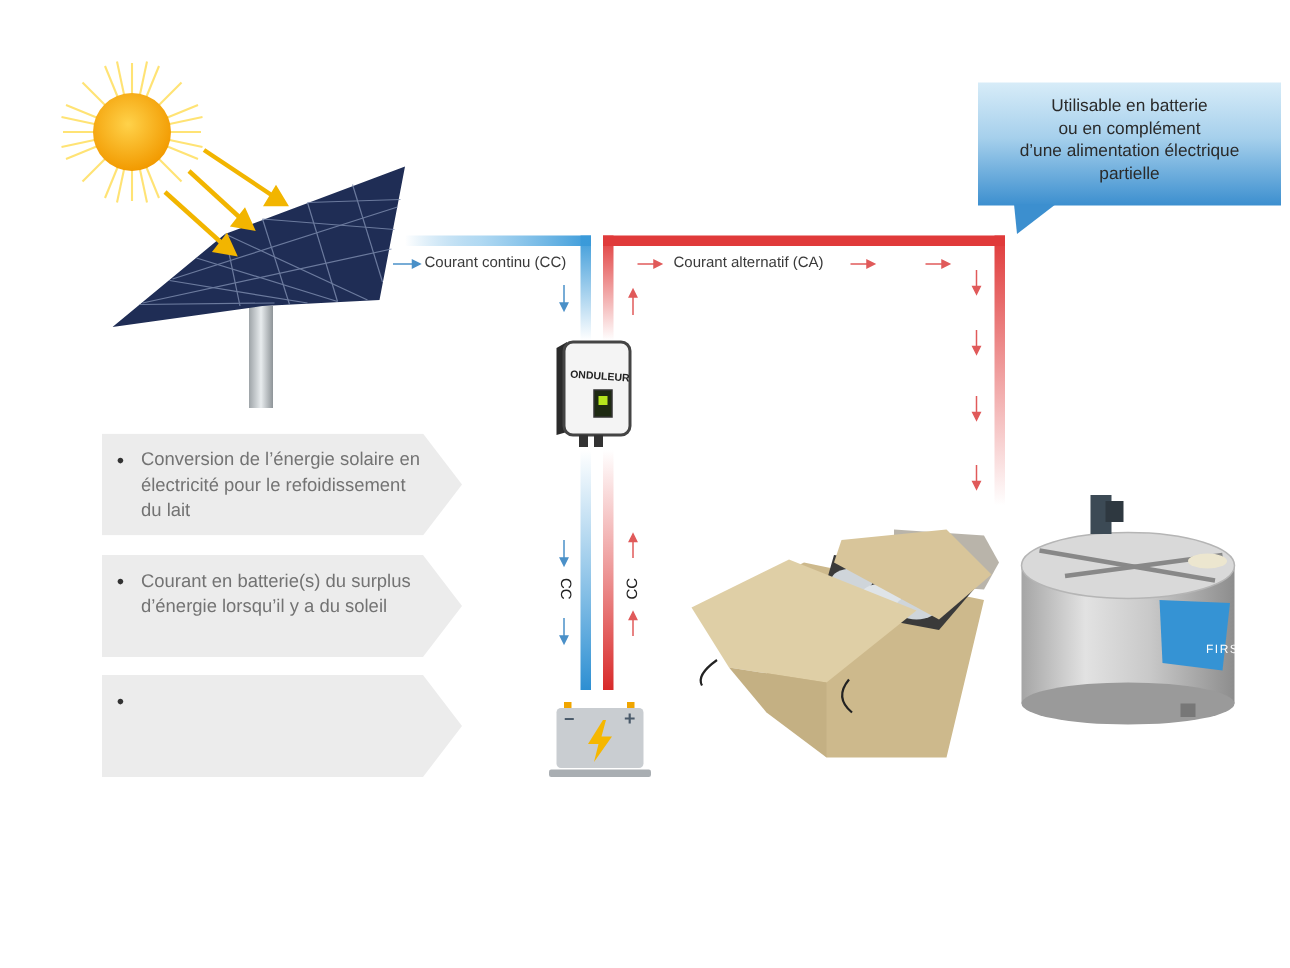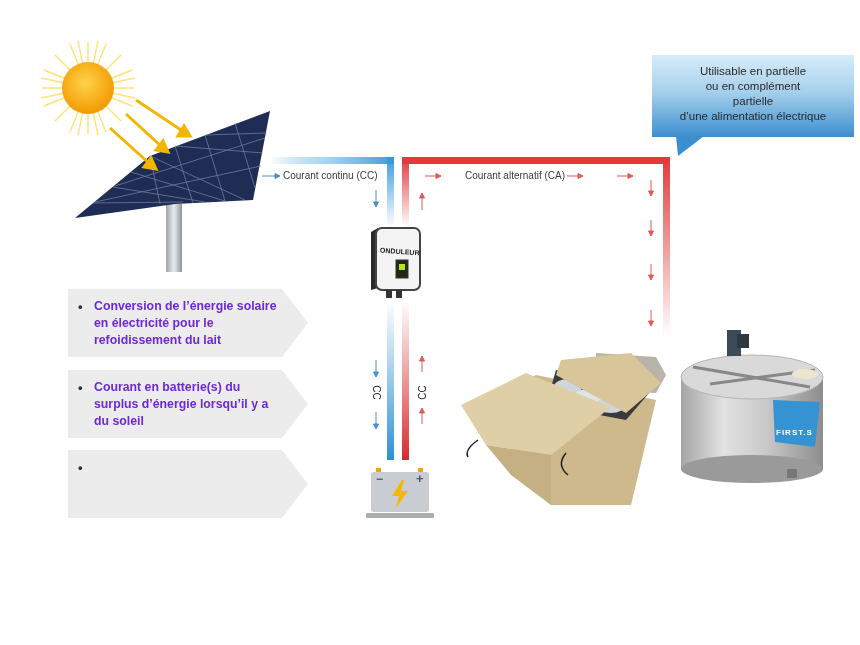--- a/index.html
+++ b/index.html
@@ -13,21 +13,21 @@
   .callout-text { position:absolute; left:0; right:0; top:9px; text-align:center; color:#2a2a2a; font-size:11.5px; line-height:15px; }
   .callout-tail { position:absolute; left:676px; top:136px; }
 
   
   .flow-label { position:absolute; font-size:10px; color:#3a3a3a; white-space:nowrap; }
 
   
   .info { position:absolute; left:68px; width:240px; height:68px; background:#ececec;
     clip-path:polygon(0 0, 214px 0, 100% 50%, 214px 100%, 0 100%); }
   .info-bullet { position:absolute; left:10px; top:10px; font-size:13px; font-weight:bold; color:#333; }
-  .info-text { position:absolute; left:26px; top:9px; width:188px; font-size:12.3px; font-weight:bold; color:#6d28d9; line-height:17px; }
+  .info-text { position:absolute; left:26px; top:9px; width:188px; font-size:12.3px; font-weight:normal; color:#737373; line-height:17px; }
 
   .cc-vert { position:absolute; font-size:10px; color:#222; transform:rotate(90deg); transform-origin:center; }
 </style>
 </head>
 <body>
 
 <div class="abs" style="left:38px;top:38px;">
   <svg width="100" height="100" viewBox="0 0 100 100">
     <defs>
       <radialGradient id="sunG" cx="45%" cy="40%" r="60%">
@@ -165,30 +165,30 @@
         <polygon points="651,326 648.5,321 653.5,321"></polygon>
       <line x1="422" y1="372" x2="422" y2="360"></line>
         <polygon points="422,356 419.5,361 424.5,361"></polygon>
       <line x1="422" y1="424" x2="422" y2="412"></line>
         <polygon points="422,408 419.5,413 424.5,413"></polygon>
     </g>
   </svg>
 </div>
 
 <div class="flow-label" style="left:283px;top:170px;">Courant continu (CC)</div>
-<div class="flow-label" style="left:449px;top:170px;margin-left:16px;">Courant alternatif (CA)</div>
+<div class="flow-label" style="left:449px;top:170px;">Courant alternatif (CA)</div>
 <div class="cc-vert" style="left:369px;top:387px;">CC</div>
 <div class="cc-vert" style="left:415px;top:387px;transform:rotate(-90deg);">CC</div>
 
 <div class="callout">
   <div class="callout-text">
-    <div>Utilisable en partielle</div>
+    <div>Utilisable en batterie</div>
     <div>ou en complément</div>
+    <div>d’une alimentation électrique</div>
     <div>partielle</div>
-    <div>d’une alimentation électrique</div>
   </div>
 </div>
 <div class="callout-tail">
   <svg width="30" height="22" viewBox="0 0 30 22">
       <polygon points="0,0 28,0 2,20" fill="#3c8fcf"></polygon>
     </svg>
 </div>
 
 <div class="abs" style="left:368px;top:226px;">
   <svg width="56" height="76" viewBox="0 0 56 76">
@@ -244,21 +244,21 @@
     <ellipse cx="77" cy="147" rx="71" ry="14" fill="#9a9a9a"></ellipse>
     <ellipse cx="77" cy="55" rx="71" ry="22" fill="#d9d9d9" stroke="#b5b5b5"></ellipse>
     <line x1="18" y1="45" x2="135" y2="65" stroke="#888" stroke-width="3"></line>
     <line x1="35" y1="62" x2="140" y2="48" stroke="#888" stroke-width="3"></line>
     <rect x="52" y="8" width="14" height="26" fill="#3c4a55"></rect>
     <rect x="62" y="12" width="12" height="14" fill="#2e3840"></rect>
     <ellipse cx="130" cy="52" rx="13" ry="5" fill="#ece6cf"></ellipse>
     <polygon points="98,78 145,80 140,125 100,120" fill="#3593d4"></polygon>
     <rect x="112" y="147" width="10" height="9" fill="#777"></rect>
   </svg>
-  <div style="position:absolute;left:101px;top:106px;font-size:8px;font-weight:bold;color:#fff;letter-spacing:1px;">FIRST.S</div>
+  <div style="position:absolute;left:101px;top:106px;font-size:8px;font-weight:normal;color:#fff;letter-spacing:1px;padding-left:28px;">FIRST.S</div>
 </div>
 
 <div class="info" style="top:289px;">
   <span class="info-bullet">•</span>
   <div class="info-text">Conversion de l’énergie solaire en électricité pour le refoidissement du lait</div>
 </div>
 <div class="info" style="top:370px;">
   <span class="info-bullet">•</span>
   <div class="info-text">Courant en batterie(s) du surplus d’énergie lorsqu’il y a du soleil</div>
 </div>

